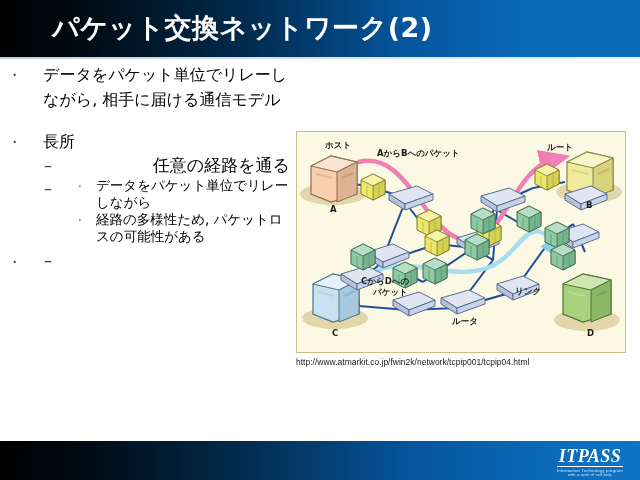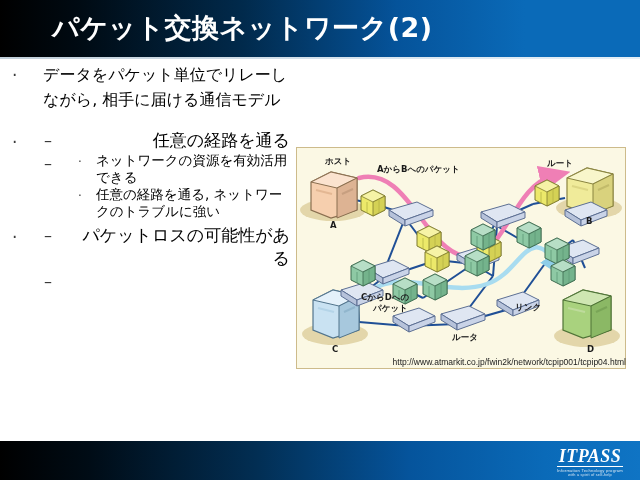--- a/index.html
+++ b/index.html
@@ -82,33 +82,33 @@
   .gap-sm { height: 4px; }
 
   
   #diagram-figure {
     position: absolute;
     left: 296px; top: 131px;
     width: 330px; height: 222px;
   }
   #diagram-frame {
     position: absolute;
-    left: 0; top: 16px;
+    left: 0; top: 0;
     width: 330px; height: 222px;
     background: #fbf8e4;
     border: 1px solid #cdbb8b;
     box-sizing: border-box;
     overflow: hidden;
   }
   #diagram-svg { display: block; }
   #figure-caption {
     position: absolute;
     left: 0; top: 226px;
     width: 330px;
-    text-align: right;
+    text-align: left;
     font-size: 8.5px;
     color: #1a1a1a;
     font-family: "Liberation Sans", sans-serif;
     white-space: nowrap;
   }
 
   
   #footer-bar {
     position: absolute;
     left: 0; top: 441px;
@@ -156,50 +156,50 @@
 
   <div class="bullet-row lvl1">
     <span class="marker">·</span>
     <span class="btext">データをパケット単位でリレーしながら, 相手に届ける通信モデル</span>
   </div>
 
   <div class="gap-lg"></div>
 
   <div class="bullet-row lvl1">
     <span class="marker">·</span>
+    <span class="btext">長所</span>
   </div>
 
   <div class="bullet-row lvl2">
     <span class="marker">–</span>
     <span class="btext">任意の経路を通る</span>
   </div>
 
   <div class="bullet-row lvl2">
     <span class="marker">–</span>
   </div>
 
   <div class="bullet-row lvl3">
     <span class="marker">·</span>
-    <span class="btext">ネットワークの資源を有効活用できる</span>
+    <span class="btext">データをパケット単位でリレーしながら</span>
   </div>
 
   <div class="bullet-row lvl3">
     <span class="marker">·</span>
-    <span class="btext">任意の経路を通る, ネットワークのトラブルに強い</span>
+    <span class="btext">経路の多様性ため, パケットロスの可能性がある</span>
   </div>
 
   <div class="gap-sm"></div>
 
   <div class="bullet-row lvl1">
     <span class="marker">·</span>
   </div>
 
   <div class="bullet-row lvl2">
     <span class="marker">–</span>
-    <span class="btext">パケットロスの可能性がある</span>
   </div>
 
   <div class="bullet-row lvl2">
     <span class="marker">–</span>
   </div>
 
 </div>
 
 <div id="diagram-figure">
   <div id="diagram-frame">

